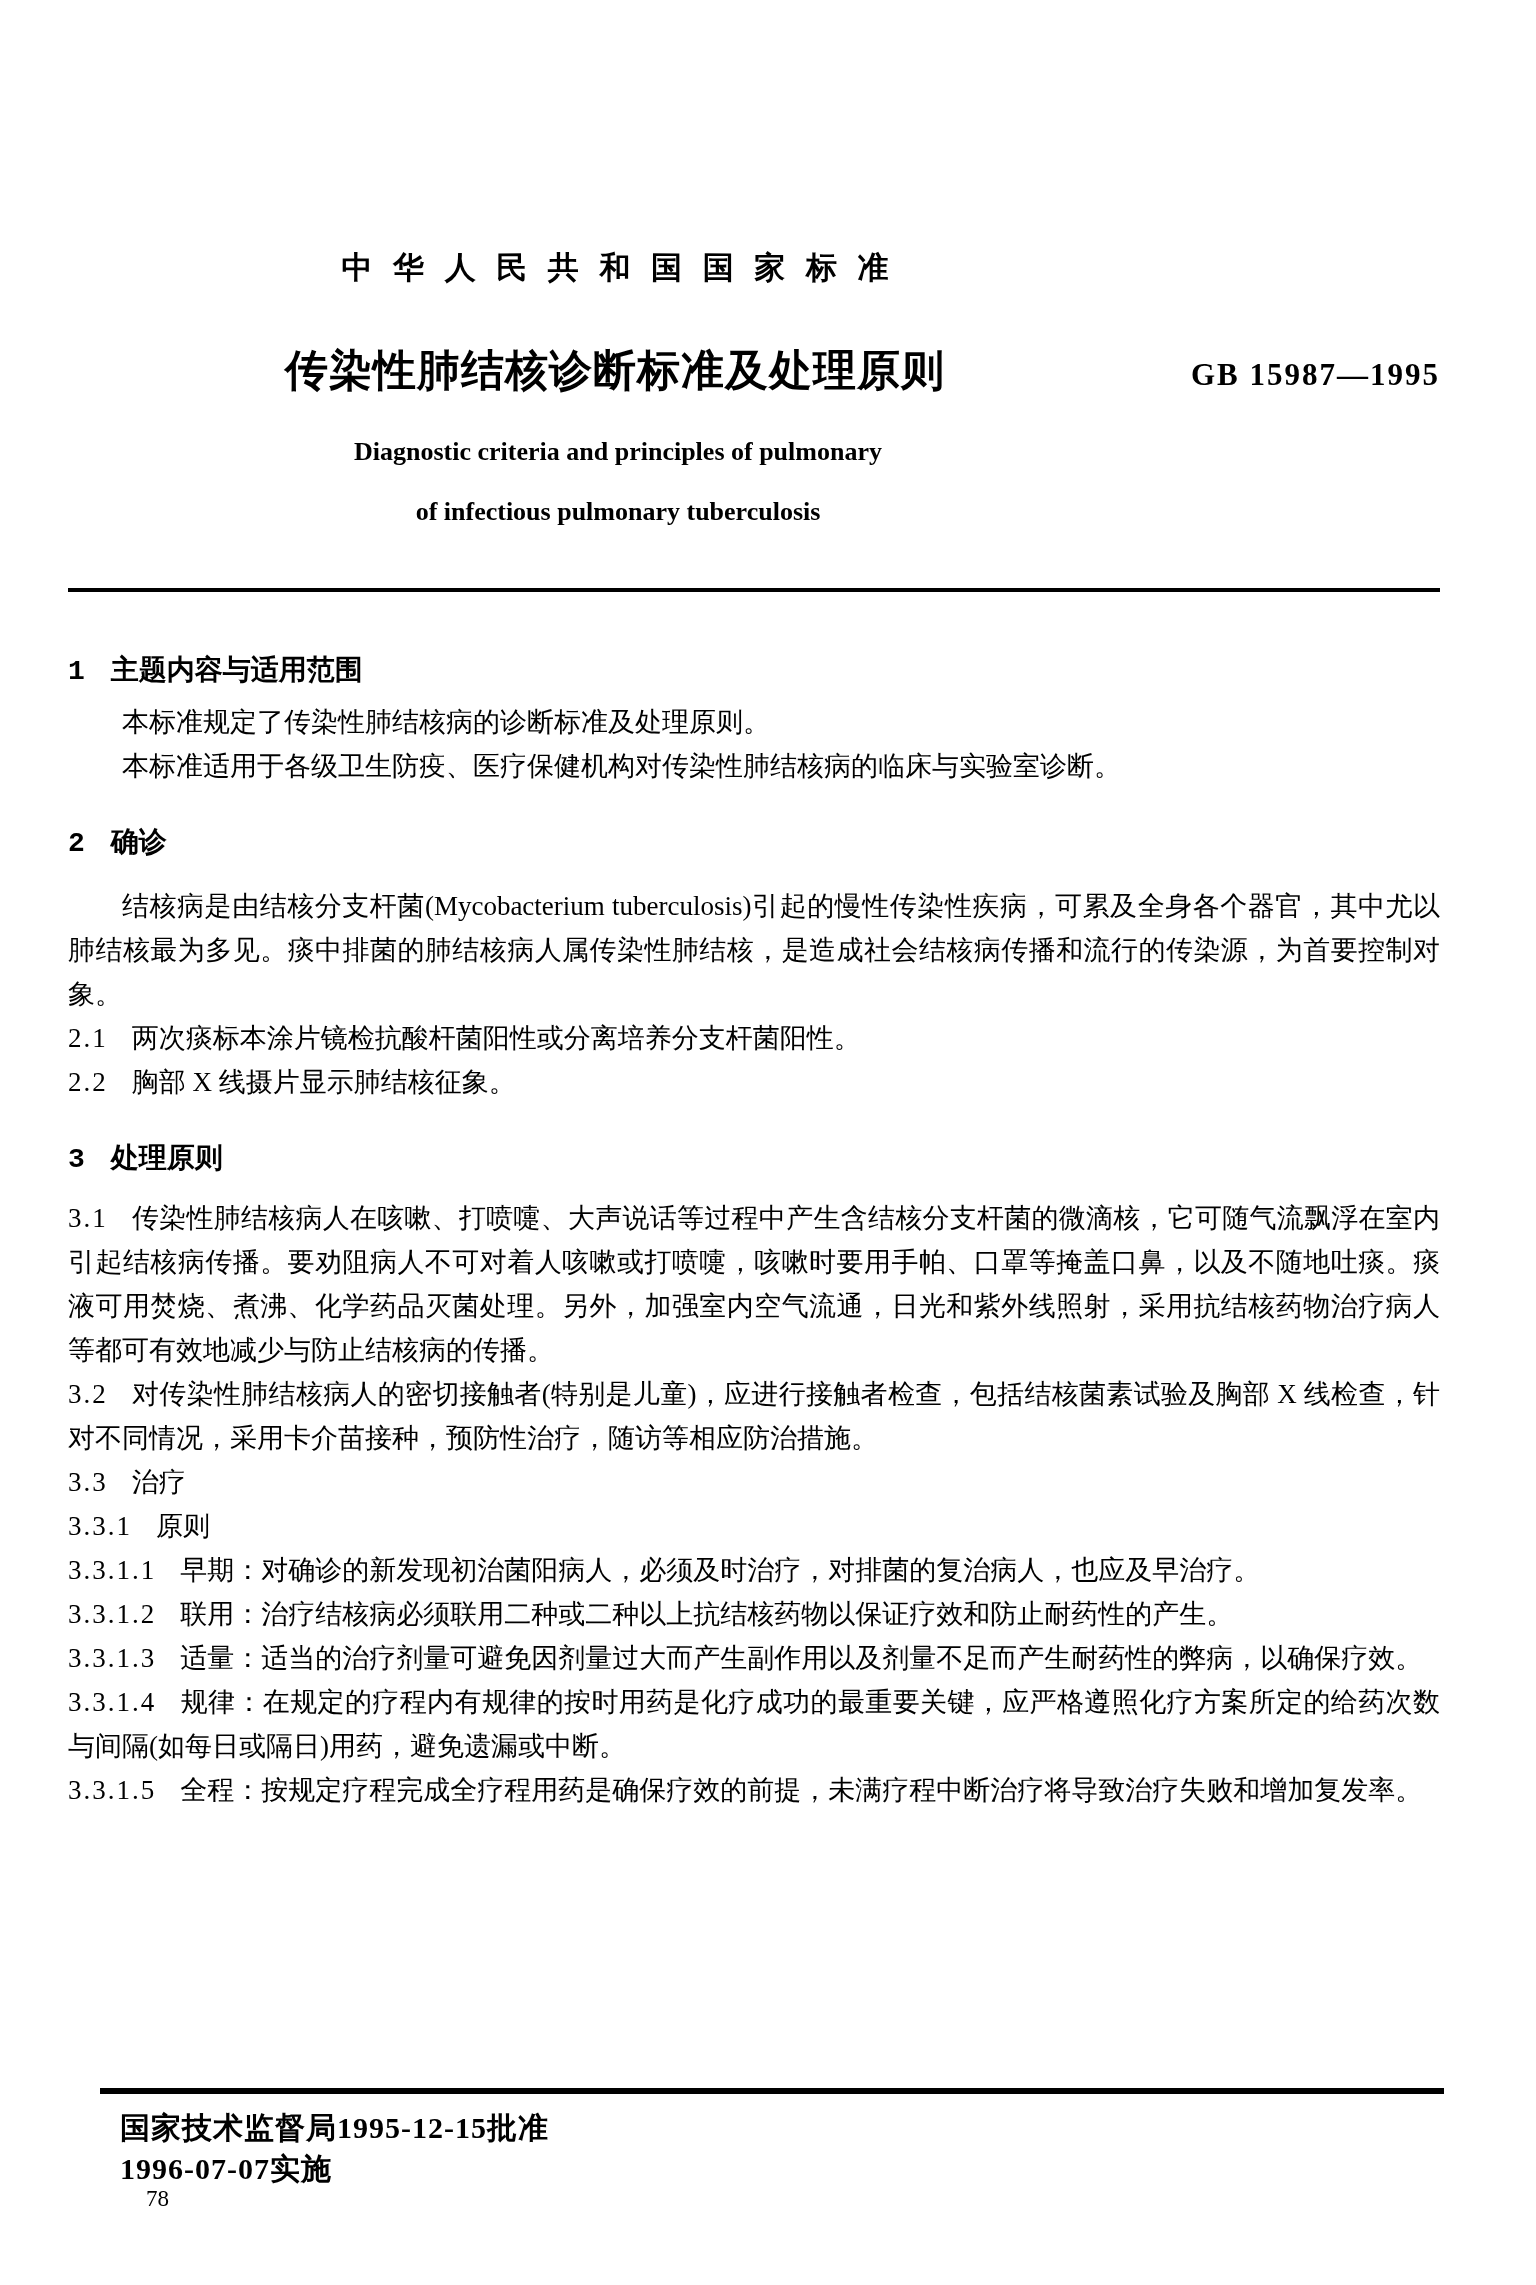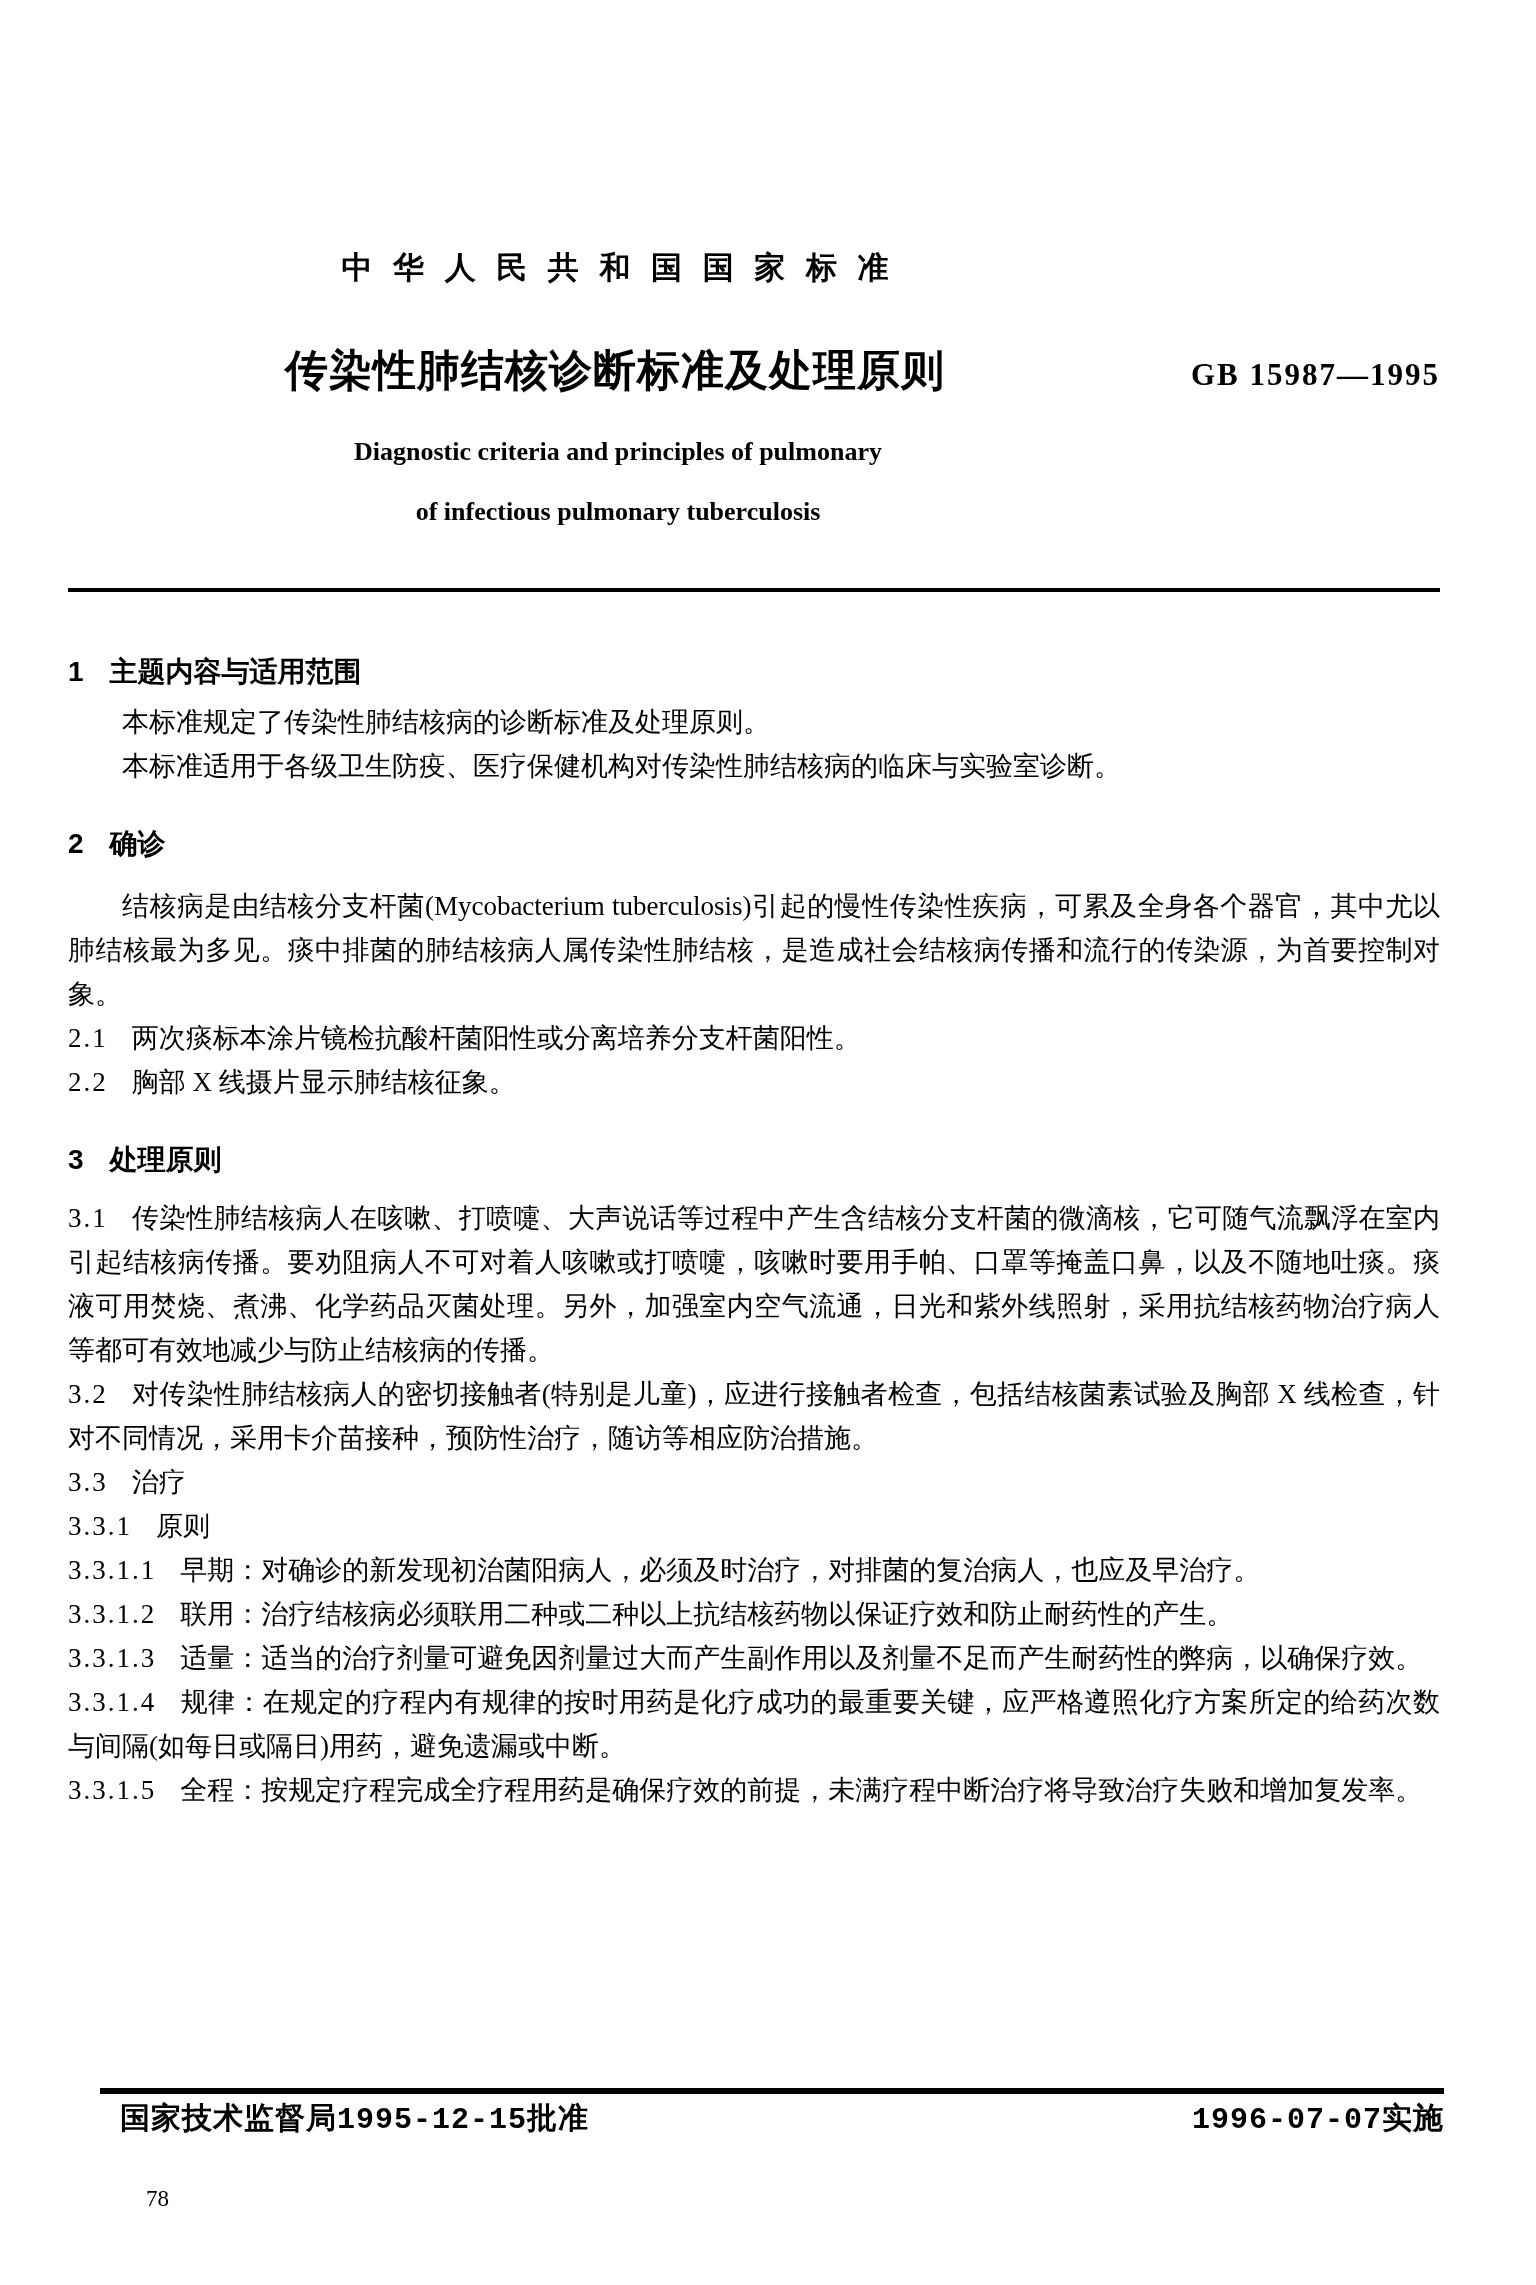--- a/index.html
+++ b/index.html
@@ -58,21 +58,21 @@
   }
   .hdr-en.first { margin-top:24px; }
   .rule-top {
     height:4px;
     background:#000;
     margin-top:46px;
   }
 
   
   .sec-heading {
-    font-family:Liberation Sans, sans-serif;
+    font-family:Liberation Mono, monospace;
     font-weight:bold;
     font-size:28px;
     line-height:40px;
     white-space:nowrap;
   }
   .sec-heading .num { margin-right:26px; }
   .h1m { margin-top:60px; }
   .h2m { margin-top:36px; }
   .h3m { margin-top:36px; }
   .h4m { margin-top:34px; }
@@ -94,25 +94,26 @@
     position:absolute;
     left:100px; right:92px;
     top:2088px;
   }
   .rule-bottom { height:6px; background:#000; }
   .footer-row {
     display:flex;
     justify-content:space-between;
     align-items:baseline;
     padding-left:20px;
-    margin-top:4px;
-    font-family:Liberation Mono, monospace;
+    margin-top:14px;
+    font-family:Liberation Serif, serif;
     font-weight:bold;
     font-size:30px;
     letter-spacing:1px;
+    flex-direction:column;
   }
   .page-num {
     position:absolute;
     left:146px; top:2186px;
     font-size:23px;
   }
 </style>
 </head>
 <body>
 

